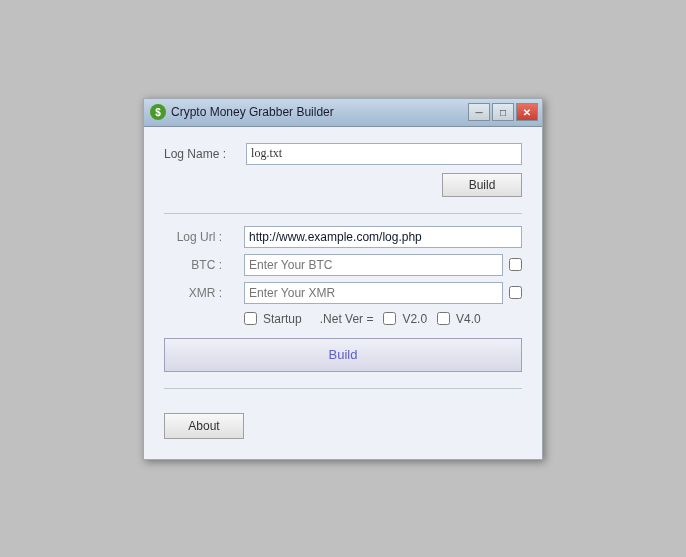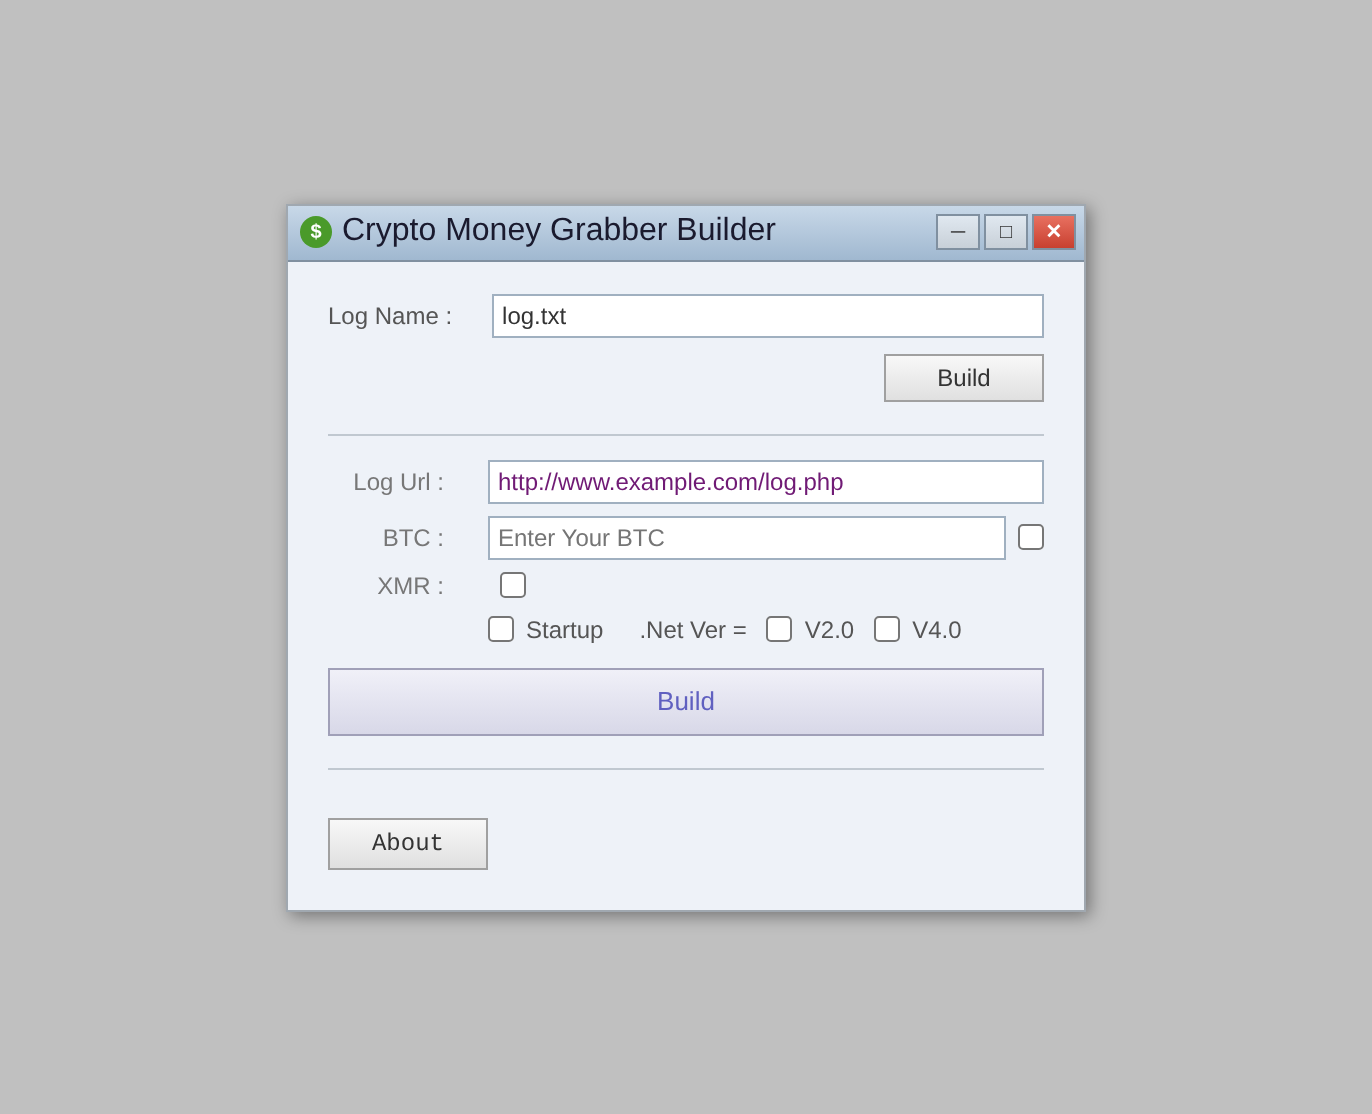--- a/index.html
+++ b/index.html
@@ -49,21 +49,21 @@
       border-radius: 50%;
       display: flex;
       align-items: center;
       justify-content: center;
       color: white;
       font-size: 10px;
       font-weight: bold;
     }
 
     .title-text {
-      font-size: 16px;
+      font-size: 12px;
       color: #1a1a2e;
       font-weight: normal;
     }
 
     .title-buttons {
       display: flex;
       gap: 2px;
     }
 
     .title-btn {
@@ -104,21 +104,21 @@
       font-size: 12px;
     }
 
     .input-field {
       flex: 1;
       height: 22px;
       border: 1px solid #a0b0c0;
       background: white;
       padding: 0 4px;
       font-size: 12px;
-      font-family: Liberation Sans, sans-serif;
+      font-family: Liberation Serif, serif;
       color: #333;
     }
 
     .build-row {
       display: flex;
       justify-content: flex-end;
       margin-bottom: 16px;
       margin-top: 6px;
     }
 
@@ -204,21 +204,20 @@
       font-size: 13px;
       font-family: inherit;
       color: #6060c0;
       margin-top: 12px;
     }
 
     .about-section {
       margin-top: 16px;
       padding-top: 24px;
       border-top: 1px solid #c0c8d0;
-      font-family: Liberation Mono, monospace;
     }
 
     .btn-about {
       width: 80px;
       height: 26px;
       background: linear-gradient(to bottom, #f8f8f8, #e0e0e0);
       border: 1px solid #a0a0a0;
       cursor: pointer;
       font-size: 12px;
       font-family: inherit;
@@ -252,34 +251,35 @@
     </div>
 
     <div class="build-row">
       <button class="btn-build-top">Build</button>
     </div>
 
     <div class="divider"></div>
 
     <div class="form-row">
       <span class="form-label">Log Url :</span>
-      <input class="form-input" type="text" style="color: #701a75;" value="http://www.example.com/log.php">
+      <input class="form-input" type="text" style="color: #0f172a;" value="http://www.example.com/log.php">
     </div>
 
     <div class="form-row">
       <span class="form-label">BTC :</span>
       <input class="form-input" type="text" placeholder="Enter Your BTC" style="">
       <div class="checkbox-wrapper">
         <input type="checkbox" style="">
       </div>
     </div>
 
 
     <div class="form-row">
       <span class="form-label">XMR :</span>
+      <input class="form-input" type="text" placeholder="Enter Your XMR" style="">
       <div class="checkbox-wrapper">
         <input type="checkbox" style="">
       </div>
     </div>
 
     <div class="options-row">
       <input type="checkbox" style="">
       <label>Startup</label>
       <label style="margin-left:8px;">.Net Ver =</label>
       <input type="checkbox" style="">

